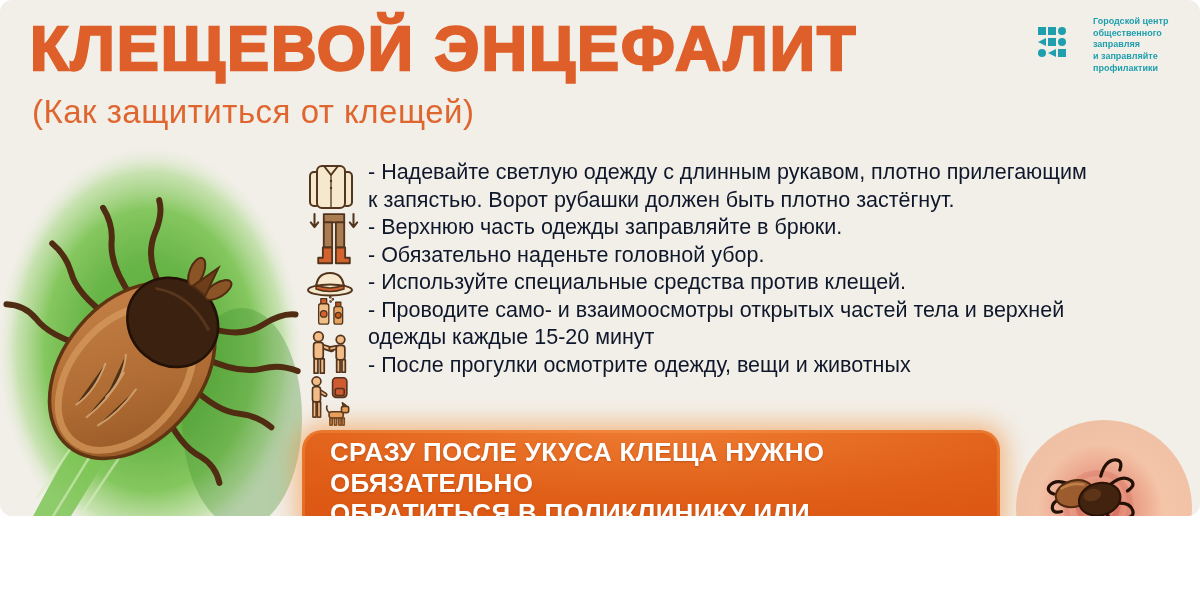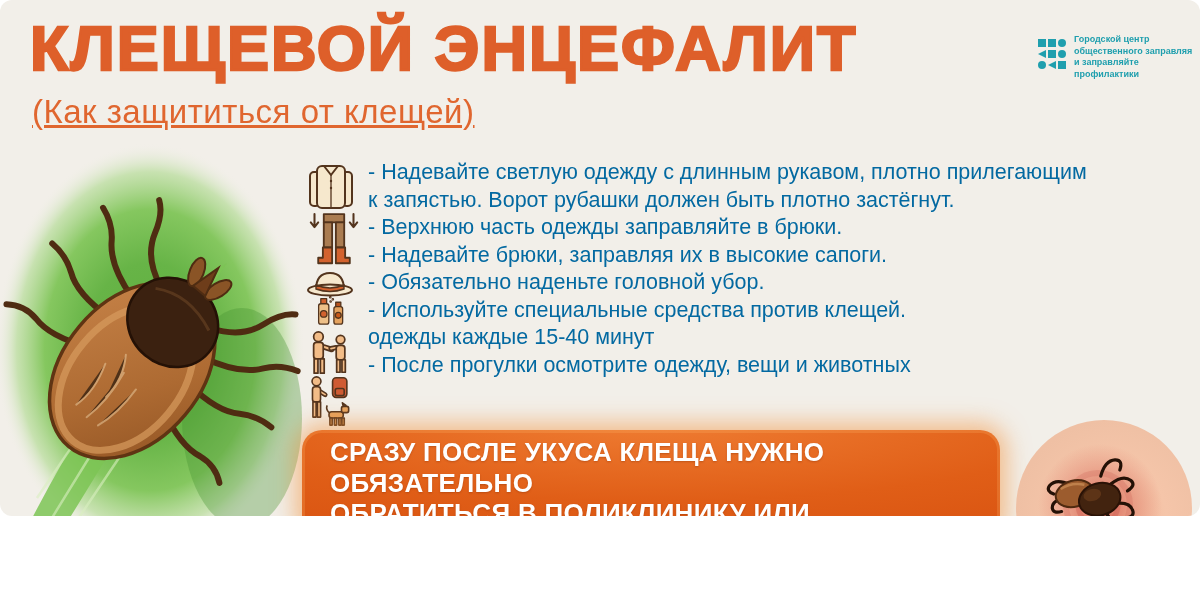--- a/index.html
+++ b/index.html
@@ -9,35 +9,35 @@
     background:#f2efe9; border-radius:12px; overflow:hidden;
   }
   .title {
     position:absolute; left:30px; top:12px;
     font-size:63px; font-weight:bold; letter-spacing:2px;
     color:#de5f2a; -webkit-text-stroke:2.4px #de5f2a;
     white-space:nowrap;
   }
   .subtitle {
     position:absolute; left:32px; top:93px;
-    font-size:33px; color:#e0662f; letter-spacing:.5px; white-space:nowrap;text-decoration:underline;
-  }
-  .logo { position:absolute; left:1038px; top:16px; display:flex; gap:6px; align-items:center;margin-top:18px; }
+    font-size:33px; color:#e0662f; letter-spacing:.5px; white-space:nowrap;
+  }
+  .logo { position:absolute; left:1038px; top:16px; display:flex; gap:25px; align-items:center; }
   .logo-text { font-size:9px; line-height:1.3; color:#1f9fae; font-weight:bold; }
   .logo-text span { display:block; }
 
   .tick-art { position:absolute; left:-8px; top:138px; }
   .bite-art { position:absolute; left:1014px; top:418px; }
 
   .icon-col { position:absolute; left:0; top:0; }
   .icon-abs { position:absolute; }
 
   .tips {
     position:absolute; left:368px; top:159px; width:800px;
-    font-size:21.5px; line-height:27.5px; color:#0369a1;
+    font-size:21.5px; line-height:27.5px; color:#0f172a;
   }
   .tip span { display:block; }
 
   .callout {
     position:absolute; left:302px; top:430px; width:698px; height:106px;
     border-radius:20px; padding:7px 28px;
     background:radial-gradient(130% 160% at 50% -10%, #ef7d33 0%, #e05e17 48%, #d44c0d 100%);
     box-shadow:0 0 22px 7px rgba(242,145,62,.55), inset 0 0 0 3px rgba(255,185,110,.22);
   }
   .callout span {
@@ -232,30 +232,28 @@
 
   <div class="tips">
     <div class="tip">
       <span>- Надевайте светлую одежду с длинным рукавом, плотно прилегающим</span>
       <span>к запястью. Ворот рубашки должен быть плотно застёгнут.</span>
     </div>
     <div class="tip">
       <span>- Верхнюю часть одежды заправляйте в брюки.</span>
     </div>
     <div class="tip">
-      <span>- Надевайте брюки, заправляя их в высокие сапоги.</span>
-    </div>
-    <div class="tip">
       <span>- Обязательно наденьте головной убор.</span>
     </div>
     <div class="tip">
       <span>- Используйте специальные средства против клещей.</span>
     </div>
     <div class="tip">
-      <span>одежды каждые 15-40 минут</span>
+      <span>- Проводите само- и взаимоосмотры открытых частей тела и верхней</span>
+      <span>одежды каждые 15-20 минут</span>
     </div>
     <div class="tip">
       <span>- После прогулки осмотрите одежду, вещи и животных</span>
     </div>
   </div>
 
   <div class="callout">
     <span>СРАЗУ ПОСЛЕ УКУСА КЛЕЩА НУЖНО ОБЯЗАТЕЛЬНО</span>
     <span>ОБРАТИТЬСЯ В ПОЛИКЛИНИКУ ИЛИ</span>
     <span>ТРАВМАТОЛОГИЧЕСКИЙ ПУНКТ</span>

